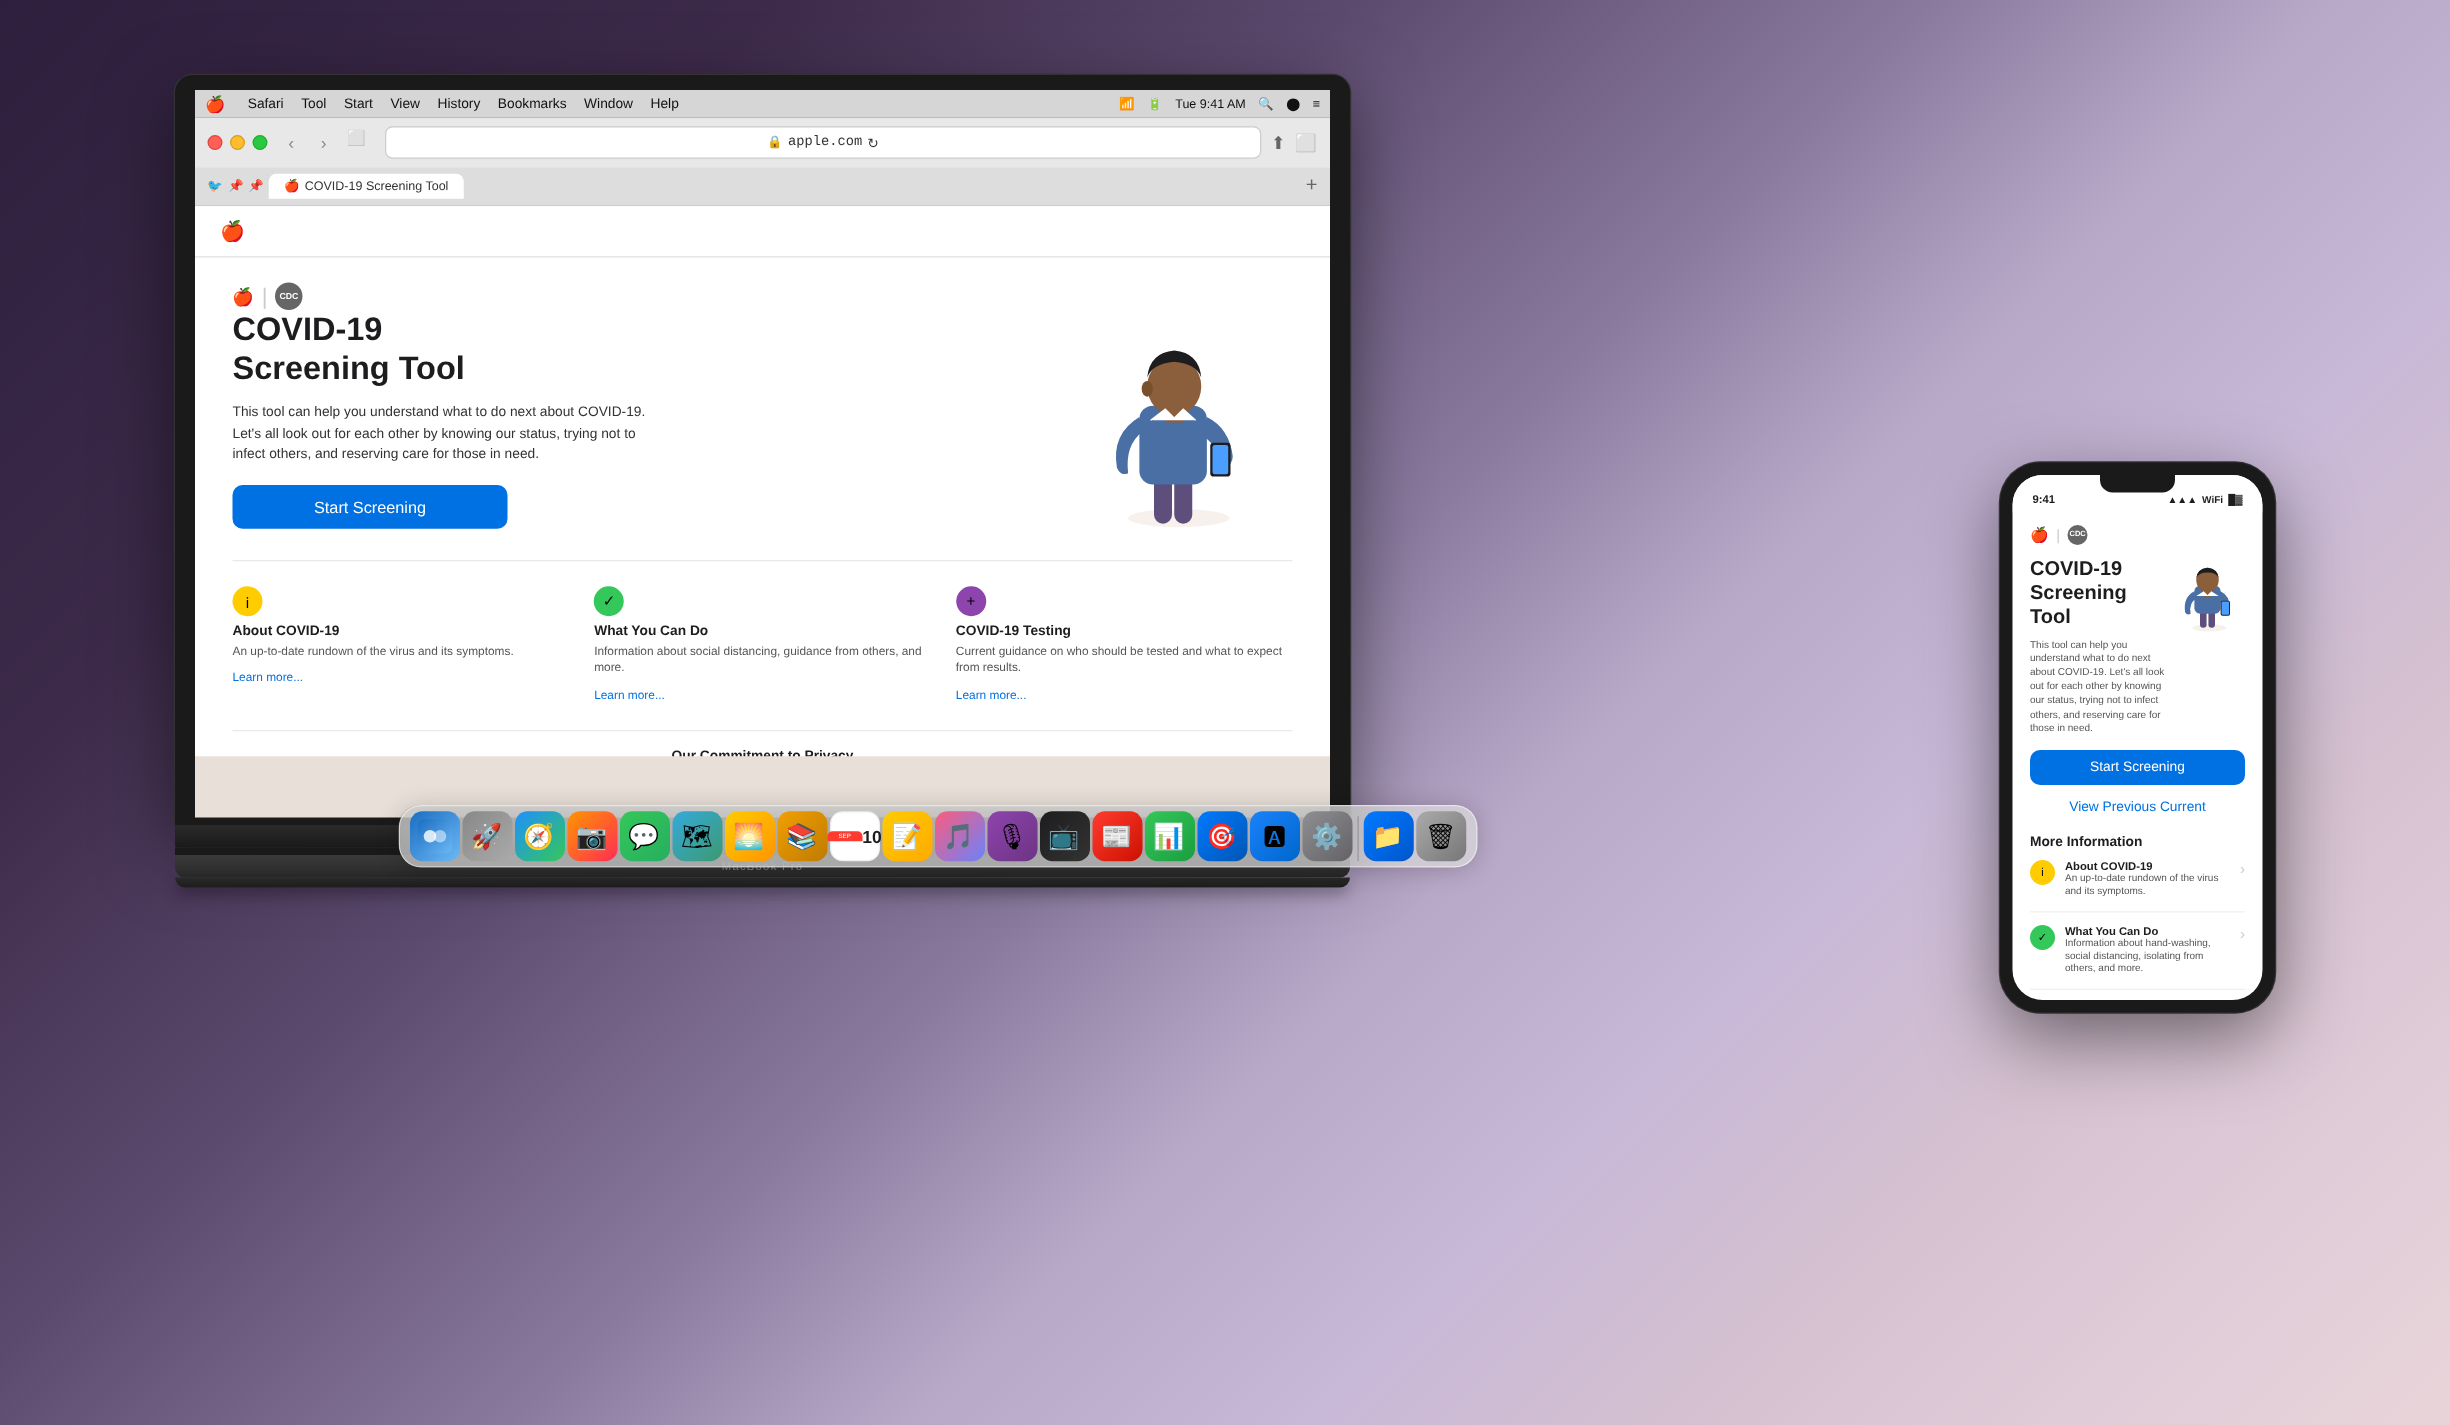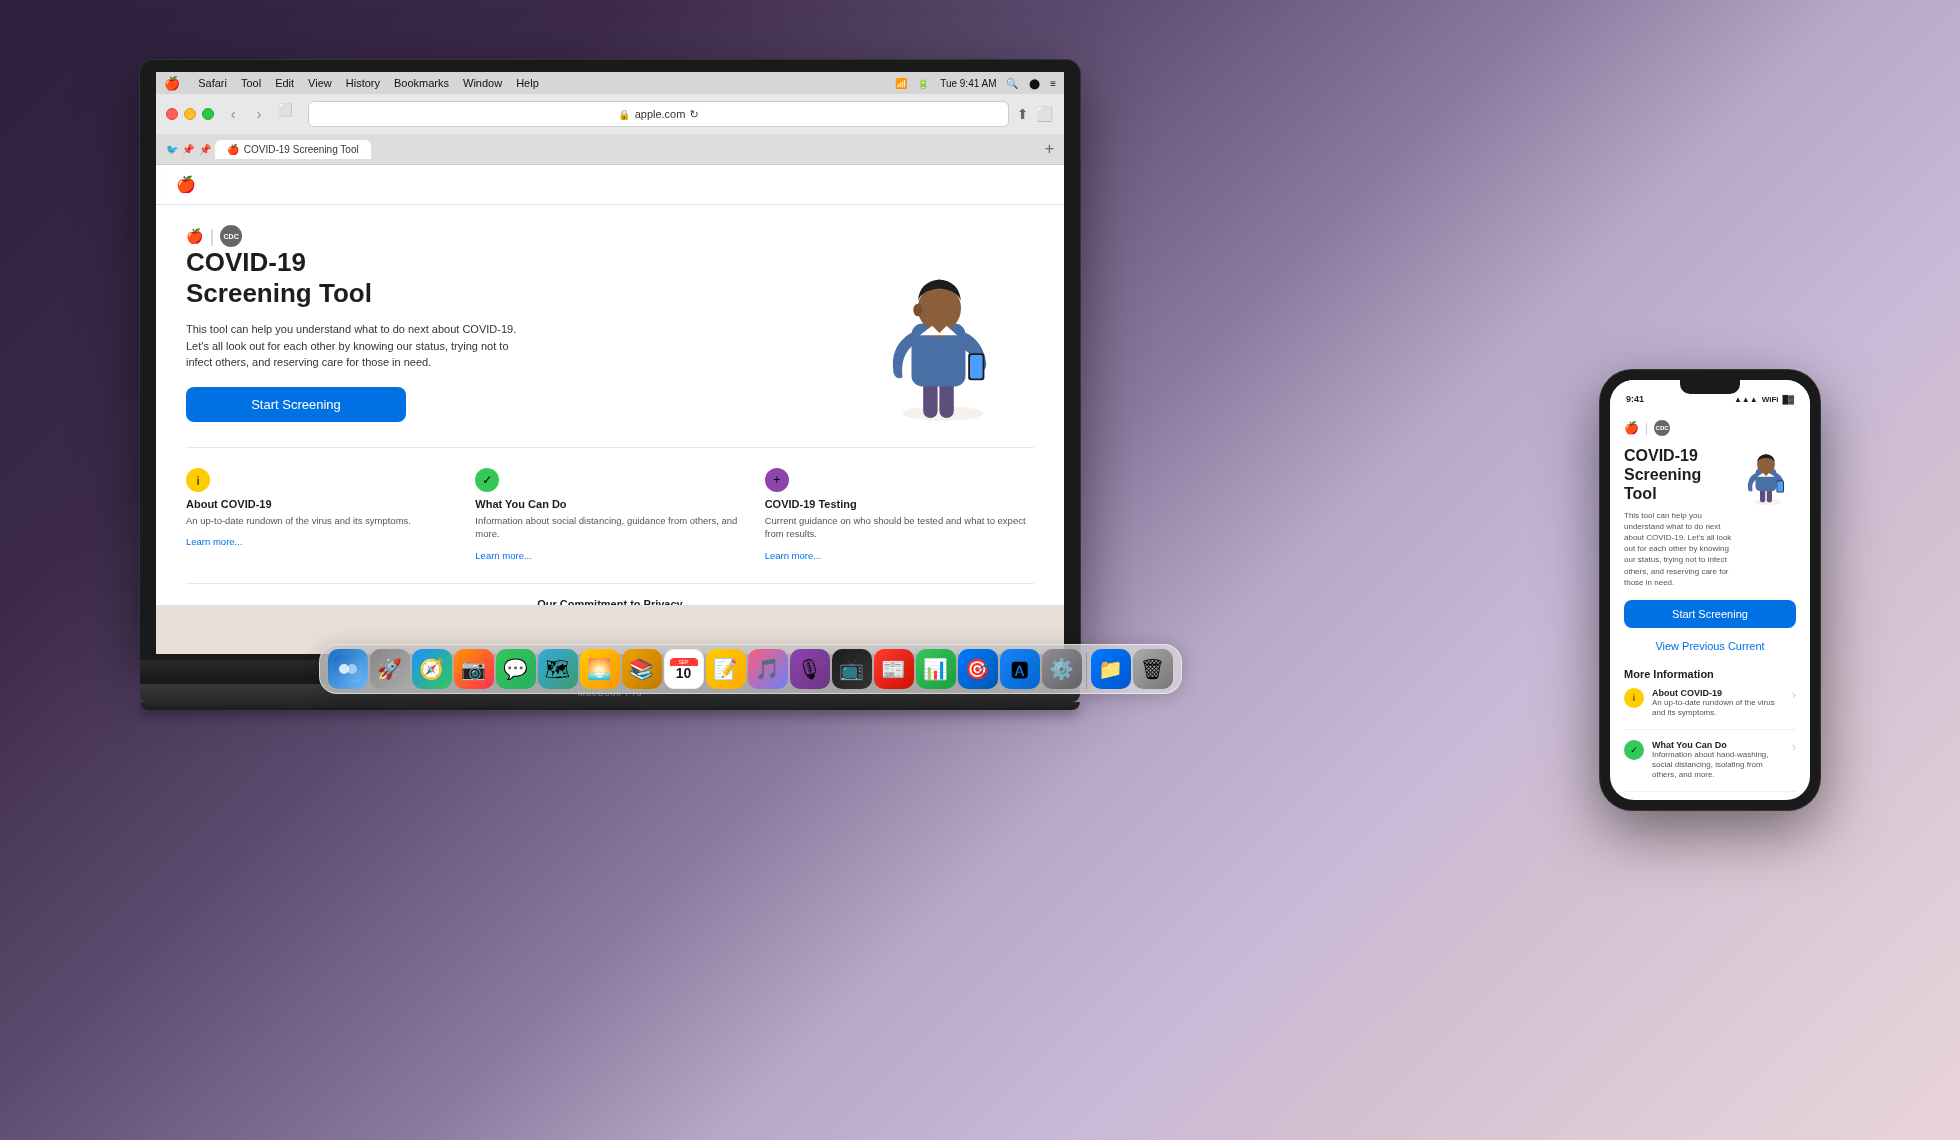--- a/index.html
+++ b/index.html
@@ -125,21 +125,21 @@
       border: 1px solid #ccc;
       display: flex;
       align-items: center;
       justify-content: center;
       font-size: 11px;
       color: #333;
       gap: 4px;
     }
 
     .safari-address-bar .lock-icon { color: #666; font-size: 10px; }
-    .safari-address-bar .domain { font-weight: 500; }
+    .safari-address-bar .domain { font-weight: 500; font-family: Liberation Mono, monospace; }
 
     .safari-right-icons {
       display: flex;
       gap: 8px;
       align-items: center;
       color: #666;
       font-size: 14px;
     }
 
     .safari-tabs-bar {
@@ -570,21 +570,21 @@
 <div class="scene">
 
   <div class="macbook-wrapper">
 
     <div class="macbook-screen-bezel">
 
       <div class="menubar">
         <span class="menubar-apple">🍎</span>
         <span>Safari</span>
         <span>Tool</span>
-        <span>Edit</span>
+        <span>Start</span>
         <span>View</span>
         <span>History</span>
         <span>Bookmarks</span>
         <span>Window</span>
         <span>Help</span>
         <div class="menubar-right">
           <span>📶</span>
           <span>🔋</span>
           <span>Tue 9:41 AM</span>
           <span>🔍</span>
@@ -743,21 +743,21 @@
             </svg>
         </div>
         <div class="dock-icon dock-launchpad" title="Launchpad" style="background:linear-gradient(135deg,#888,#aaa);">🚀</div>
         <div class="dock-icon dock-safari" title="Safari" style="background:linear-gradient(135deg,#1e90ff,#34c759);">🧭</div>
         <div class="dock-icon" title="Photos" style="background:linear-gradient(135deg,#ff9500,#ff2d55);">📷</div>
         <div class="dock-icon" title="Messages" style="background:linear-gradient(135deg,#34c759,#27ae60);">💬</div>
         <div class="dock-icon" title="Maps" style="background:linear-gradient(135deg,#34aadc,#3d9970);">🗺</div>
         <div class="dock-icon" title="Photos Library" style="background:linear-gradient(135deg,#ffcc00,#ff9500);">🌅</div>
         <div class="dock-icon" title="Books" style="background:linear-gradient(135deg,#f0a000,#c07a00);">📚</div>
         <div class="dock-icon" title="Calendar" style="background:white;border:1px solid #eee;">
-          <div style="display:flex;flex-direction:column;align-items:center;">
+          <div style="display:flex;flex-direction:row;align-items:center;">
             <div style="background:#ff3b30;width:28px;border-radius:4px 4px 0 0;height:8px;font-size:5px;color:white;display:flex;align-items:center;justify-content:center;">SEP</div>
             <div style="font-size:14px;font-weight:bold;color:#1d1d1f;line-height:1;">10</div>
           </div>
         </div>
         <div class="dock-icon" title="Notes" style="background:linear-gradient(135deg,#ffcc00,#ffaa00);">📝</div>
         <div class="dock-icon" title="Music" style="background:linear-gradient(135deg,#fc5c7d,#6a82fb);">🎵</div>
         <div class="dock-icon" title="Podcasts" style="background:linear-gradient(135deg,#8e44ad,#6c3483);">🎙</div>
         <div class="dock-icon" title="TV" style="background:linear-gradient(135deg,#1d1d1f,#333);">📺</div>
         <div class="dock-icon" title="News" style="background:linear-gradient(135deg,#ff3b30,#cc1100);">📰</div>
         <div class="dock-icon" title="Numbers" style="background:linear-gradient(135deg,#34c759,#1a9e3f);">📊</div>

